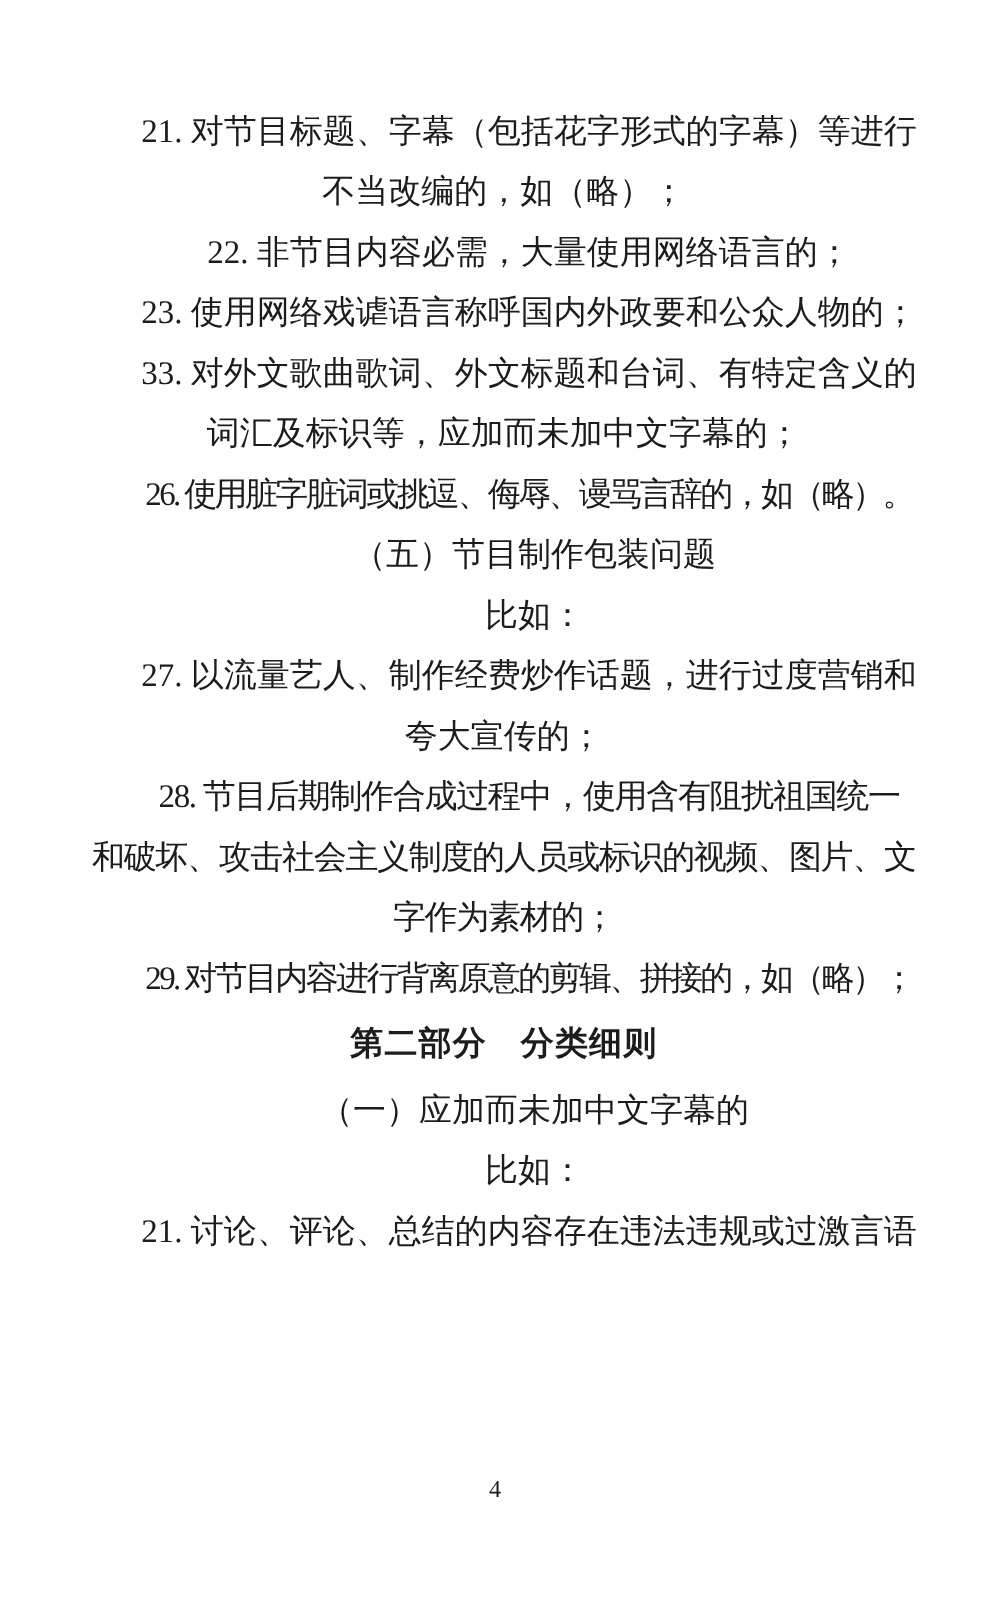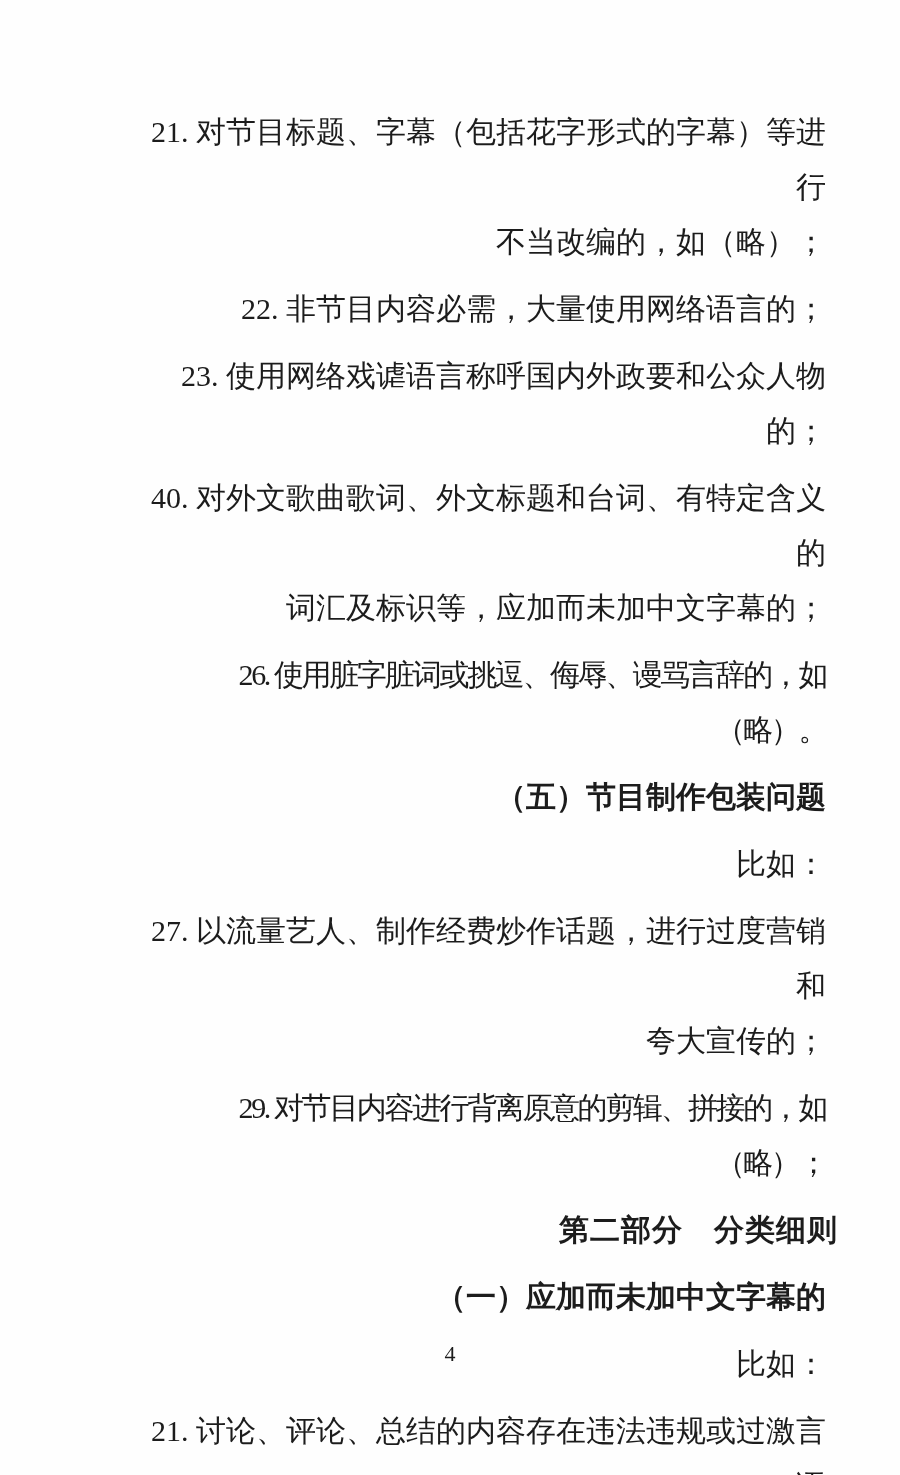--- a/index.html
+++ b/index.html
@@ -9,30 +9,30 @@
     background:#fefefe;
     overflow:hidden;
     font-family:"Liberation Serif","DejaVu Serif",serif;
     color:#1c1c1c;
   }
   .doc{
     position:absolute;
     left:78px;top:92px;width:760px;
   }
   .block{
-    margin:12px;
+    margin:0;
     font-size:30px;
     line-height:55px;
     white-space:pre-line;      
     text-indent:46px;          
-    text-align:right;
+    text-align:center;
     font-weight:400;
   }
   .kind-para{text-indent:56px;}
-  .kind-heading{text-indent:56px;font-weight:700;}
+  .kind-heading{text-indent:56px;font-weight:400;}
   .kind-part{
     font-weight:700;
     text-indent:0;
     margin:4px 0 6px 0;
     letter-spacing:1px;
   }
   .tight-1{letter-spacing:-1.2px;}
   .tight-2{letter-spacing:-2.4px;}
   .page-number{
     position:absolute;
@@ -45,27 +45,30 @@
 </style>
 </head>
 <body>
 
 <div class="page">
   <main class="doc">
       <p class="block kind-item">21. 对节目标题、字幕（包括花字形式的字幕）等进行
 不当改编的，如（略）；</p>
       <p class="block kind-item">22. 非节目内容必需，大量使用网络语言的；</p>
       <p class="block kind-item">23. 使用网络戏谑语言称呼国内外政要和公众人物的；</p>
-      <p class="block kind-item">40. 对外文歌曲歌词、外文标题和台词、有特定含义的
+      <p class="block kind-item">33. 对外文歌曲歌词、外文标题和台词、有特定含义的
 词汇及标识等，应加而未加中文字幕的；</p>
       <p class="block kind-item tight-2">26. 使用脏字脏词或挑逗、侮辱、谩骂言辞的，如（略）。</p>
       <p class="block kind-heading">（五）节目制作包装问题</p>
       <p class="block kind-para">比如：</p>
       <p class="block kind-item">27. 以流量艺人、制作经费炒作话题，进行过度营销和
 夸大宣传的；</p>
+      <p class="block kind-item tight-1">28. 节目后期制作合成过程中，使用含有阻扰祖国统一
+和破坏、攻击社会主义制度的人员或标识的视频、图片、文
+字作为素材的；</p>
       <p class="block kind-item tight-2">29. 对节目内容进行背离原意的剪辑、拼接的，如（略）；</p>
       <p class="block kind-part">第二部分　分类细则</p>
       <p class="block kind-heading">（一）应加而未加中文字幕的</p>
       <p class="block kind-para">比如：</p>
       <p class="block kind-item">21. 讨论、评论、总结的内容存在违法违规或过激言语</p>
     </main>
   <div class="page-number">4</div>
 </div>
 
 </body></html>

